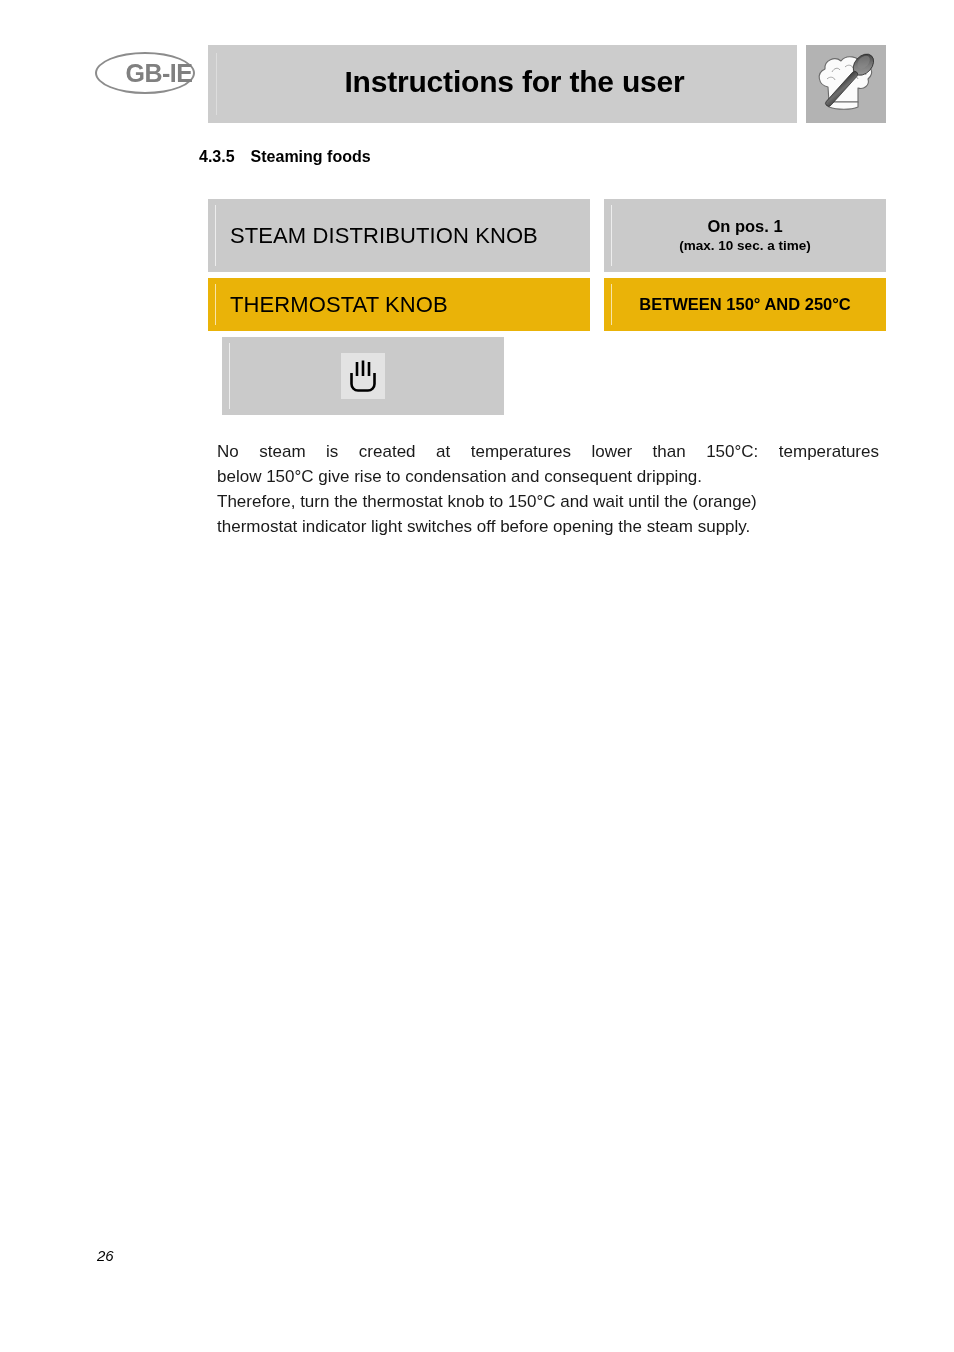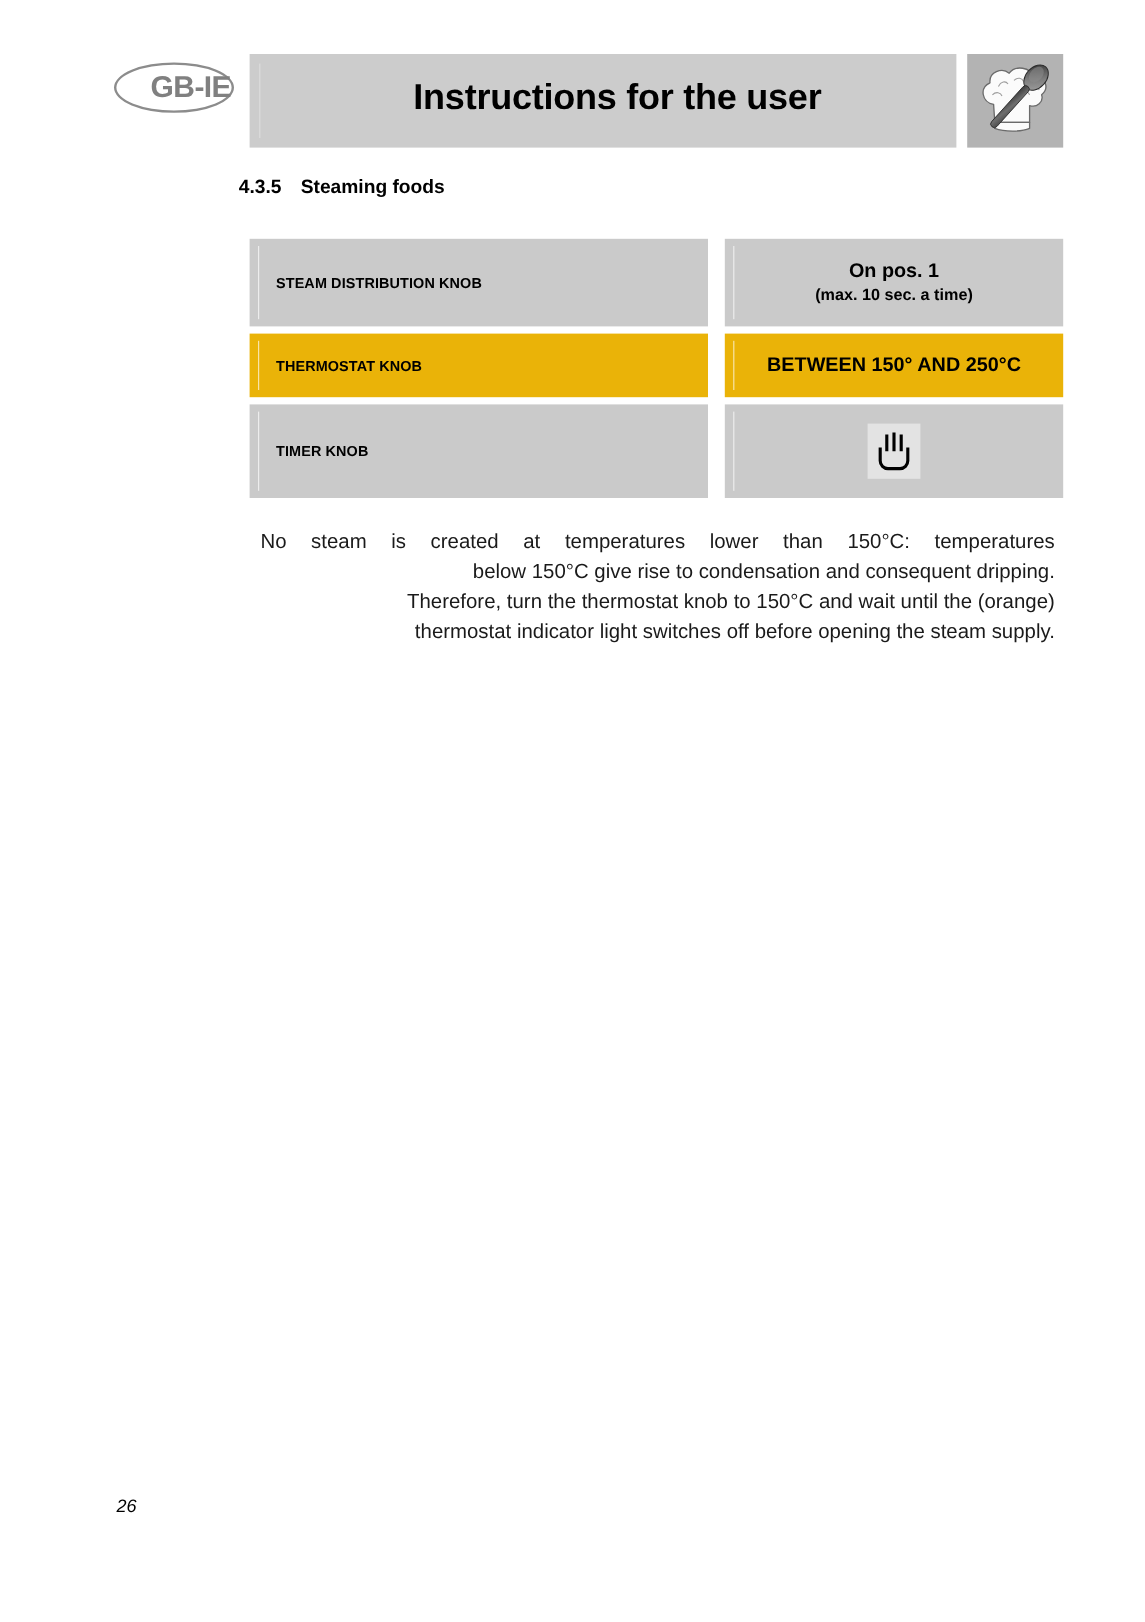--- a/index.html
+++ b/index.html
@@ -127,22 +127,22 @@
     text-align: center;
   }
   .row-dark .cell { background: #cacaca; }
   .row-light .cell { background: #eab308; }
 
   .row-1 .cell { height: 73px; }
   .row-2 .cell { height: 53px; }
   .row-3 .cell { height: 78px; }
 
   .cell-label {
-    font-size: 12px;
-    font-weight: bold;
+    font-size: 22px;
+    font-weight: normal;
     letter-spacing: 0.1px;
   }
   .cell-value-main {
     font-size: 16.5px;
     font-weight: bold;
     line-height: 1.25;
   }
   .cell-value-sub {
     font-size: 13.5px;
     font-weight: bold;
@@ -166,21 +166,21 @@
     top: 440px;
     width: 662px;
     font-size: 17px;
     line-height: 1.47;
     color: #1a1a1a;
   }
   .body-copy .just {
     text-align: justify;
     text-align-last: justify;
   }
-  .body-copy .plain { text-align: right; }
+  .body-copy .plain { text-align: left; }
 
   
   .page-number {
     position: absolute;
     left: 97px;
     top: 1247px;
     font-size: 15px;
     font-style: italic;
     color: #000000;
   }
@@ -254,23 +254,20 @@
     </div>
     <div class="cell-gap"></div>
     <div class="cell cell-right">
       <div class="stack">
         <div class="cell-value-main">BETWEEN 150° AND 250°C</div>
       </div>
     </div>
   </div>
 
   <div class="spec-row row-dark row-3">
-    <div class="cell cell-left">
-      <span class="cell-label">TIMER KNOB</span>
-    </div>
     <div class="cell-gap"></div>
     <div class="cell cell-right">
       <div class="timer-icon-box">
         <svg width="30" height="34" viewBox="0 0 30 34" xmlns="http://www.w3.org/2000/svg" aria-hidden="true">
           <g stroke="#000000" stroke-width="2.6" fill="none" stroke-linecap="butt">
             <line x1="9" y1="3" x2="9" y2="17"></line>
             <line x1="15" y1="1.5" x2="15" y2="17"></line>
             <line x1="21" y1="3" x2="21" y2="17"></line>
           </g>
           <path d="M3.5 14 L3.5 25 A6.5 6.5 0 0 0 10 31.5 L20 31.5 A6.5 6.5 0 0 0 26.5 25 L26.5 14" fill="none" stroke="#000000" stroke-width="2.6" stroke-linecap="butt" stroke-linejoin="round"></path>

